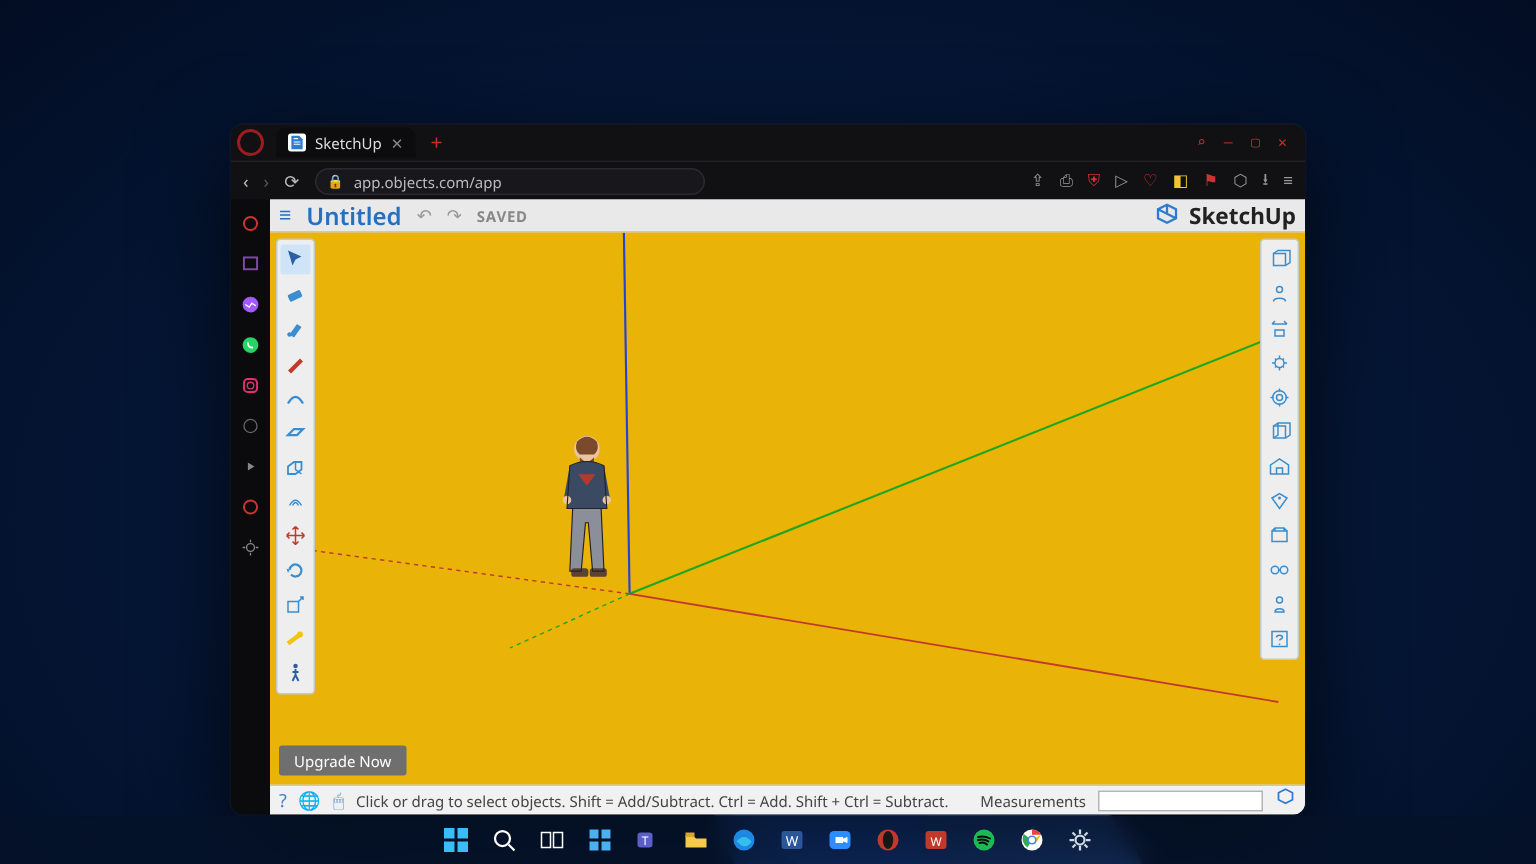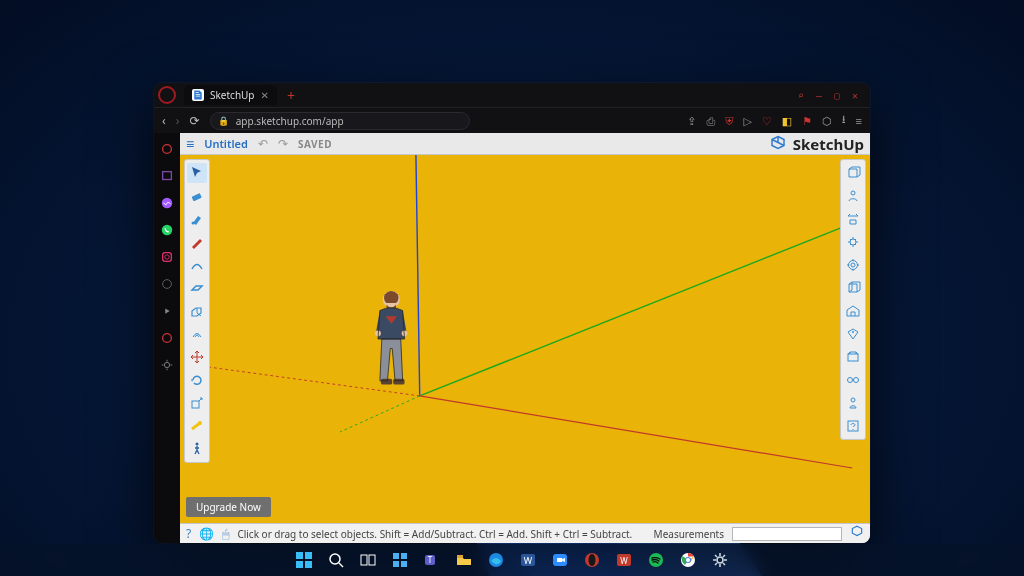--- a/index.html
+++ b/index.html
@@ -85,21 +85,21 @@
   position: absolute; left:26px; top:50px; right:0; bottom:0;
   background: #d6d6d6; display:flex; flex-direction:column;
 }
 
 
 .su-headerbar {
   height: 22px; background: #e9e9ea; border-bottom:1px solid #c7c7c9;
   display:flex; align-items:center; padding:0 6px; gap:10px;
 }
 .su-menu-btn{color:#2670c2;font-size:14px;cursor:pointer;font-weight:bold;}
-.su-title{color:#2670c2;font-size:11px;font-weight:600;}
+.su-title{color:#2670c2;font-size:16px;font-weight:600;}
 .su-undo,.su-redo{color:#999;font-size:12px;cursor:pointer;}
 .su-saved{color:#888;font-size:10px;letter-spacing:0.5px;font-weight:bold;}
 .su-logo{margin-left:auto;display:flex;align-items:center;gap:6px;color:#222;font-weight:700;font-size:15px;}
 .su-logo-icon{width:18px;height:18px;}
 
 .su-main{flex:1;position:relative;background:#eab308;overflow:hidden;}
 
 .su-left-toolbar,.su-right-toolbar{
   position:absolute;top:4px;width:26px;background:#eeeeef;
   border:1px solid #c8c8ca;border-radius:3px;display:flex;flex-direction:column;
@@ -176,21 +176,21 @@
       <span>✕</span>
     </div>
   </div>
 
   <div class="addrbar">
     <span class="nav-btn">‹</span>
     <span class="nav-btn" style="color:#555">›</span>
     <span class="nav-btn">⟳</span>
     <div class="url-field">
       <span class="lock">🔒</span>
-      <span>app.sketchup.com/app</span>
+      <span>app.objects.com/app</span>
     </div>
     <div class="addr-icons">
       <span>⇪</span>
       <span>⎙</span>
       <span class="shield">⛨</span>
       <span>▷</span>
       <span class="heart">♡</span>
       <span class="yellow">◧</span>
       <span class="red">⚑</span>
       <span>⬡</span>

